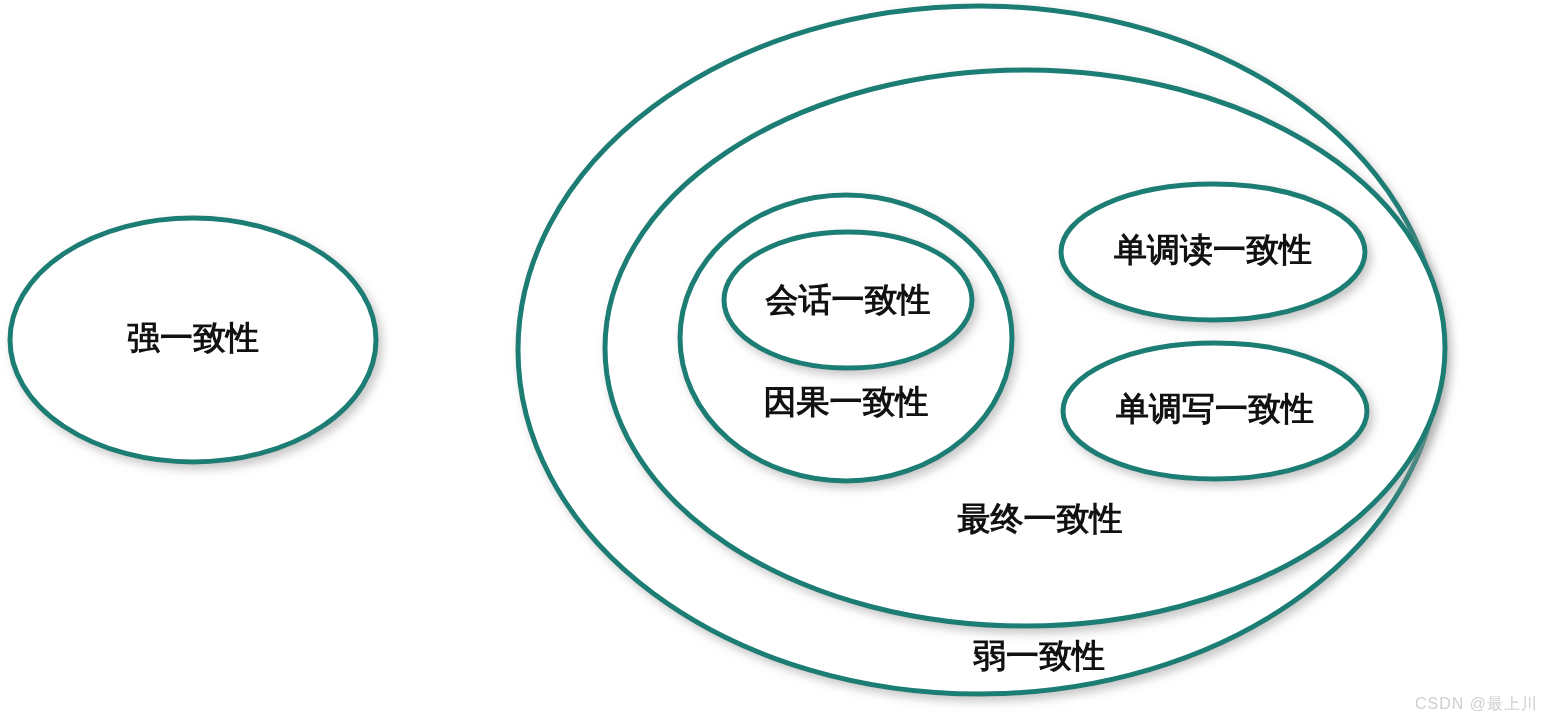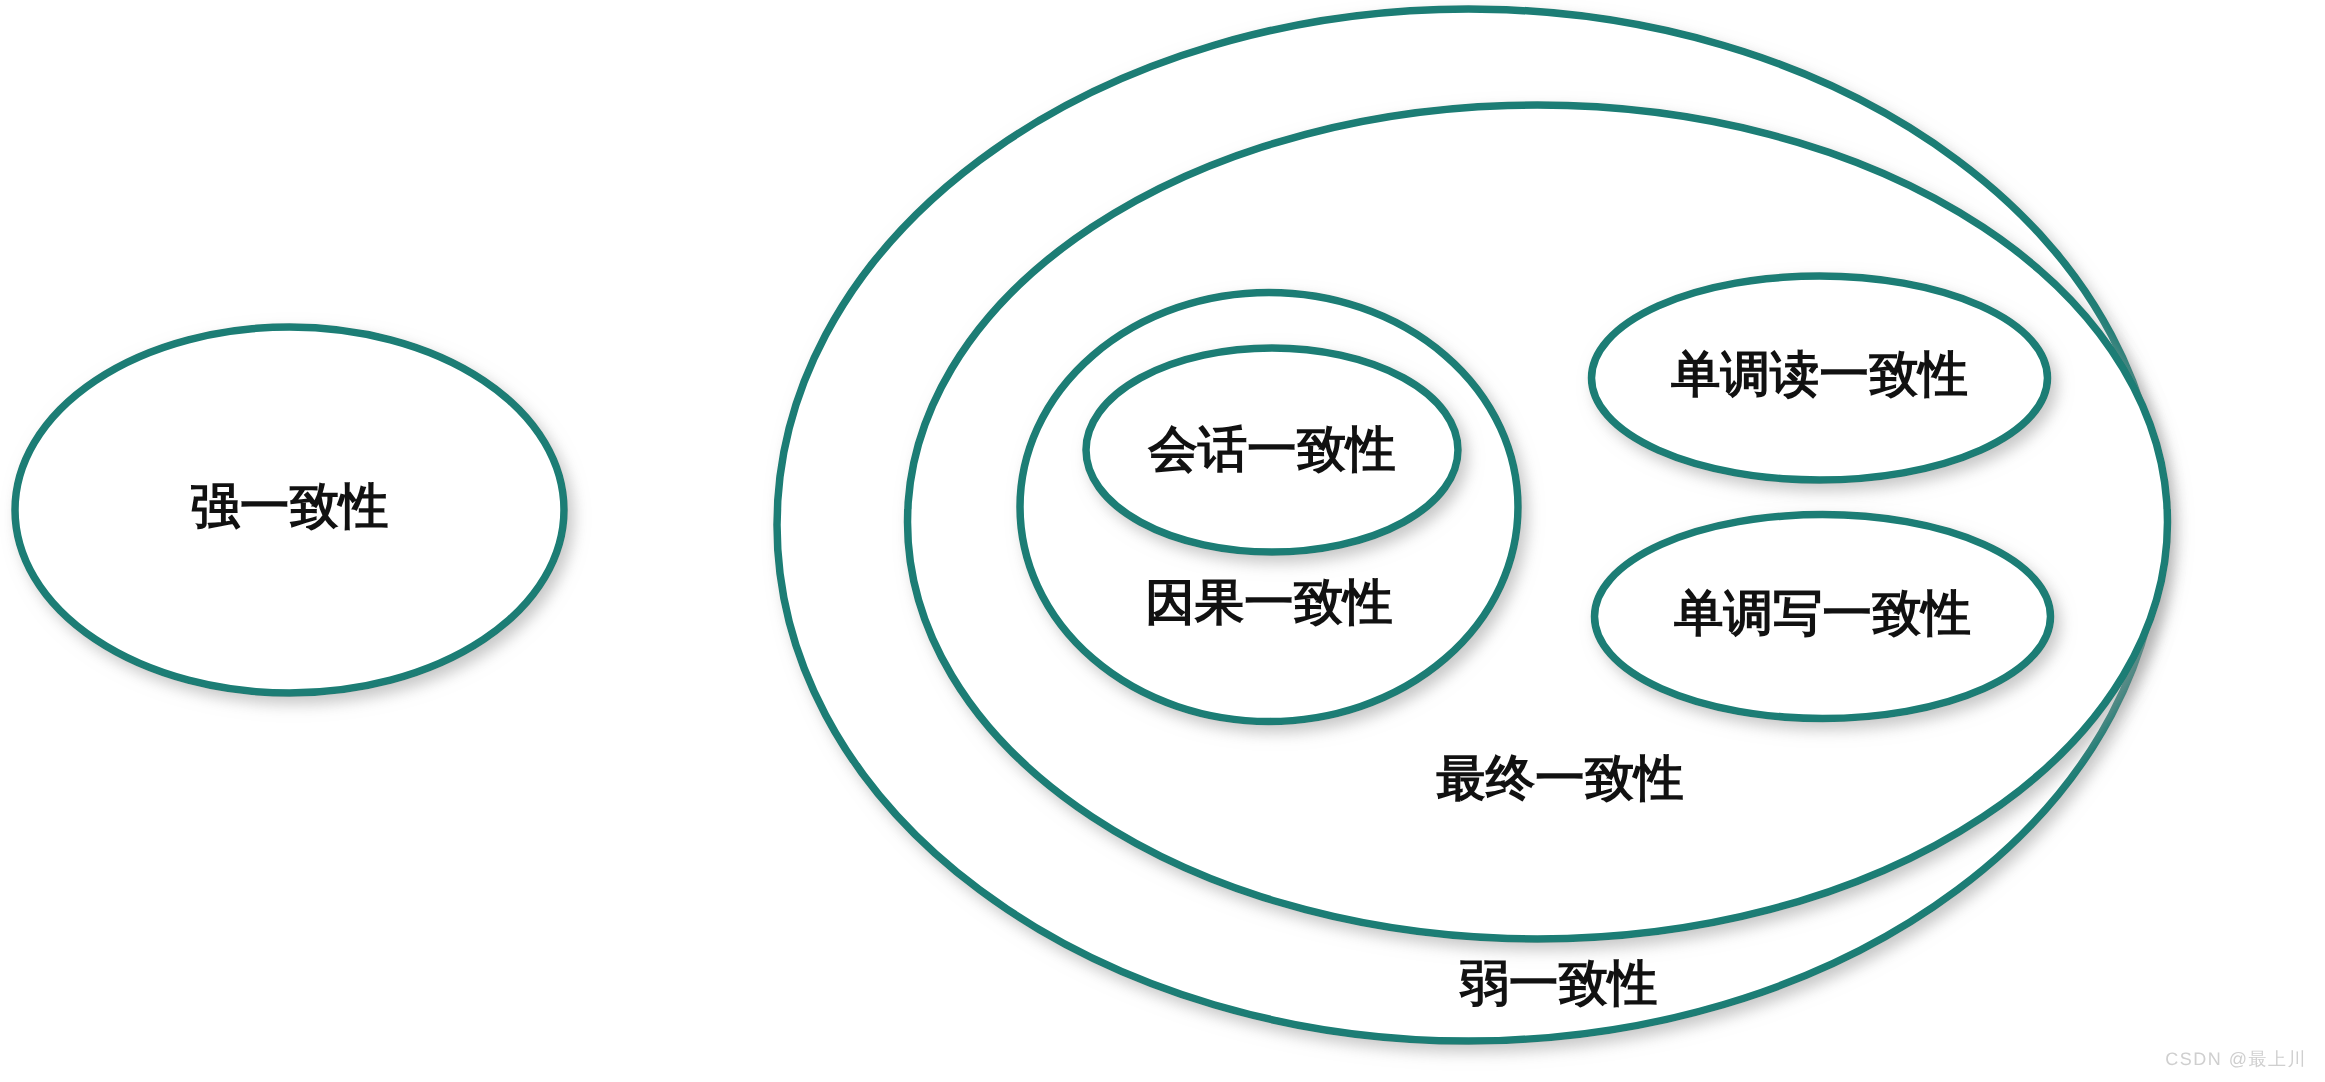--- a/index.html
+++ b/index.html
@@ -32,21 +32,21 @@
     font-family: "Liberation Sans", "DejaVu Sans", sans-serif;
     font-weight: 700;
     text-anchor: middle;
     dominant-baseline: middle;
   }
   .watermark-text {
     position: absolute;
     right: 12px;
     bottom: 6px;
     font-family: "Liberation Sans", "DejaVu Sans", sans-serif;
-    font-size: 12px;
+    font-size: 16px;
     color: #cfcfcf;
     letter-spacing: 1px;
     white-space: nowrap;
     user-select: none;
   }
 </style>
 </head>
 <body>
 
 <div id="canvas">

